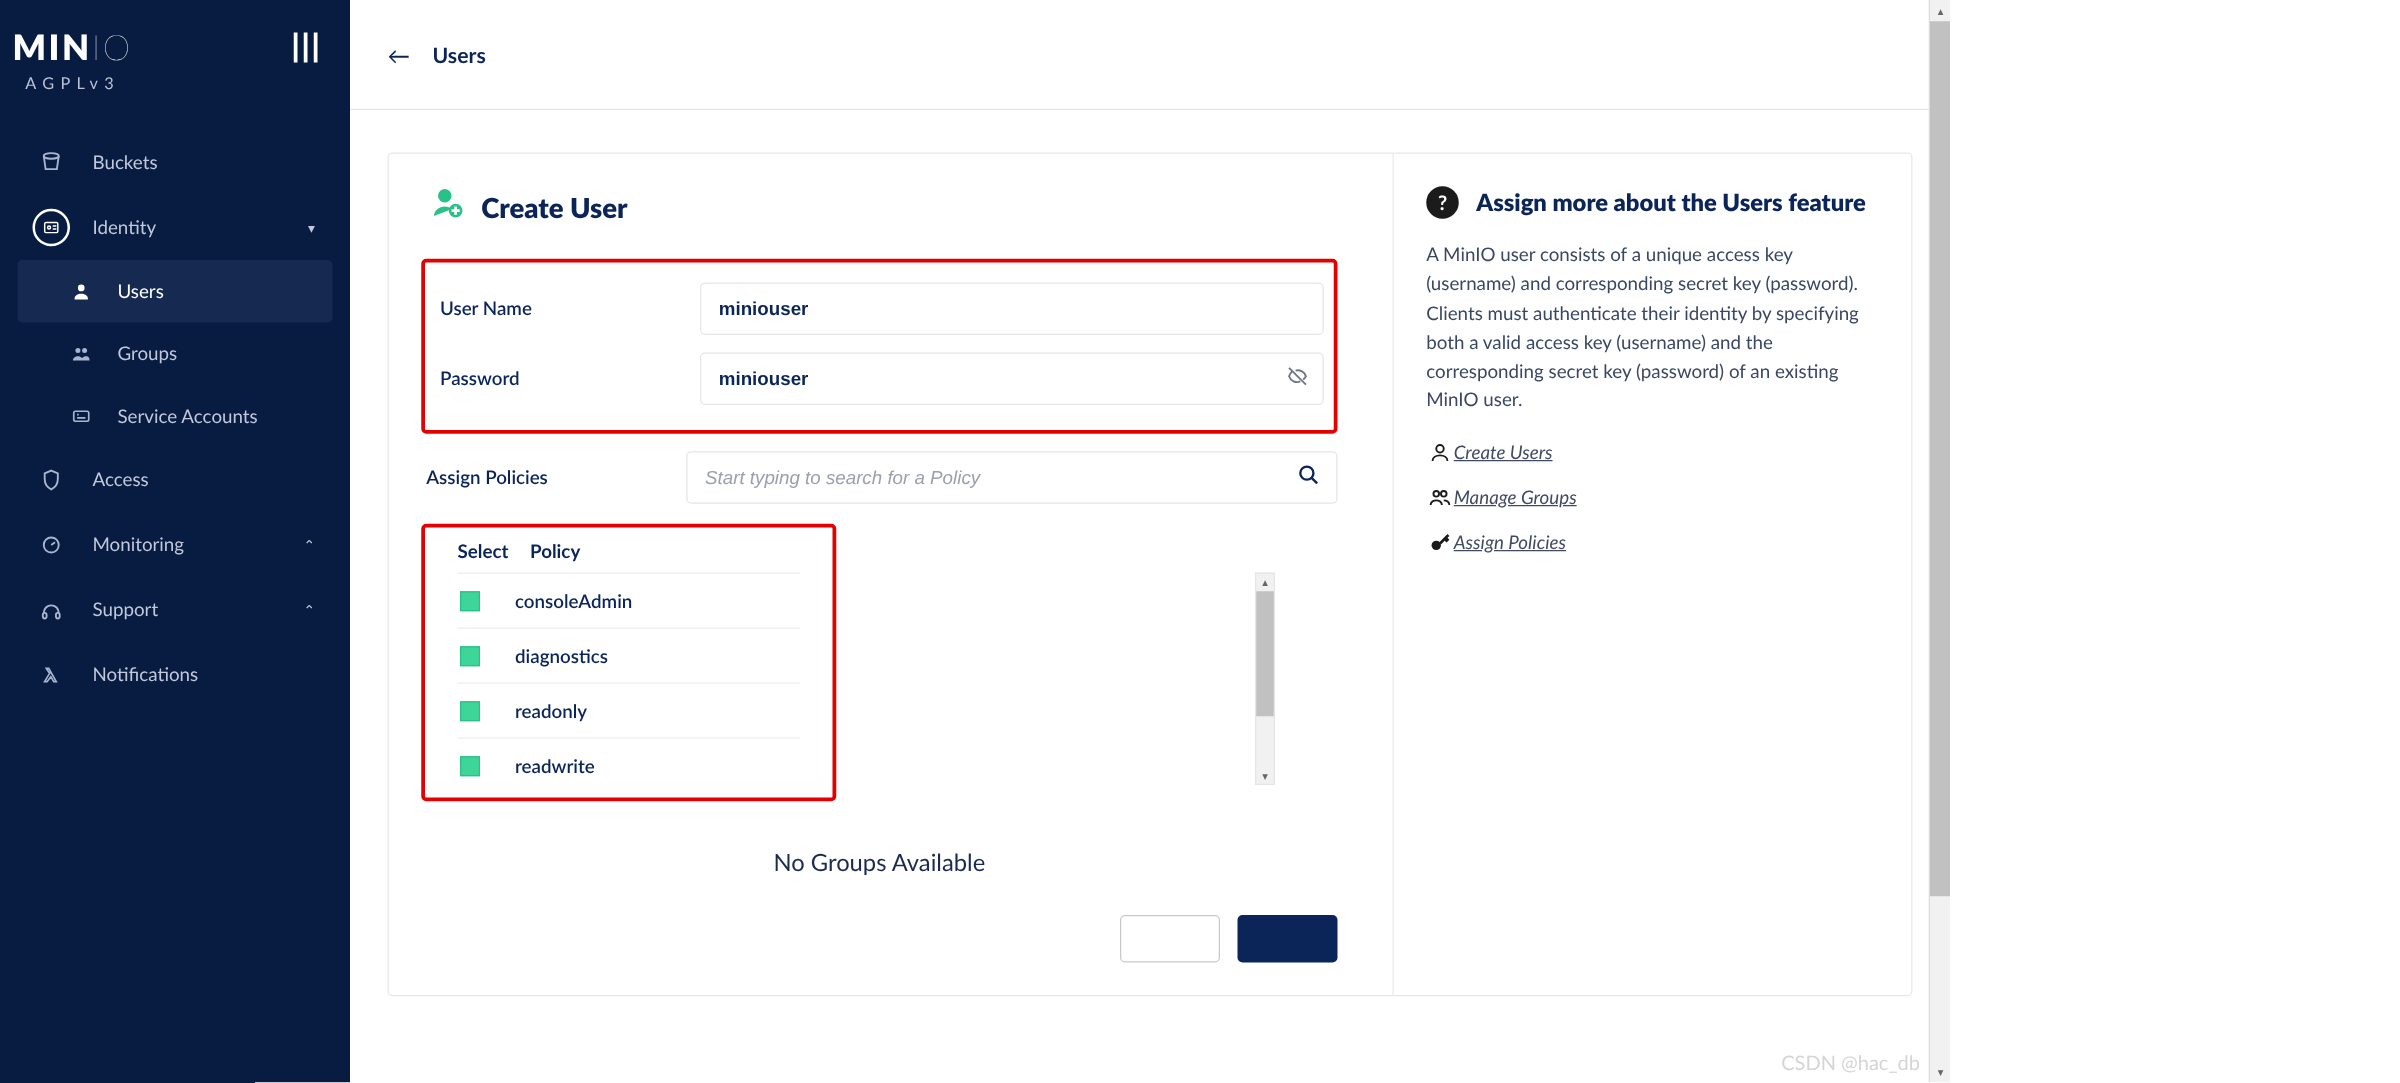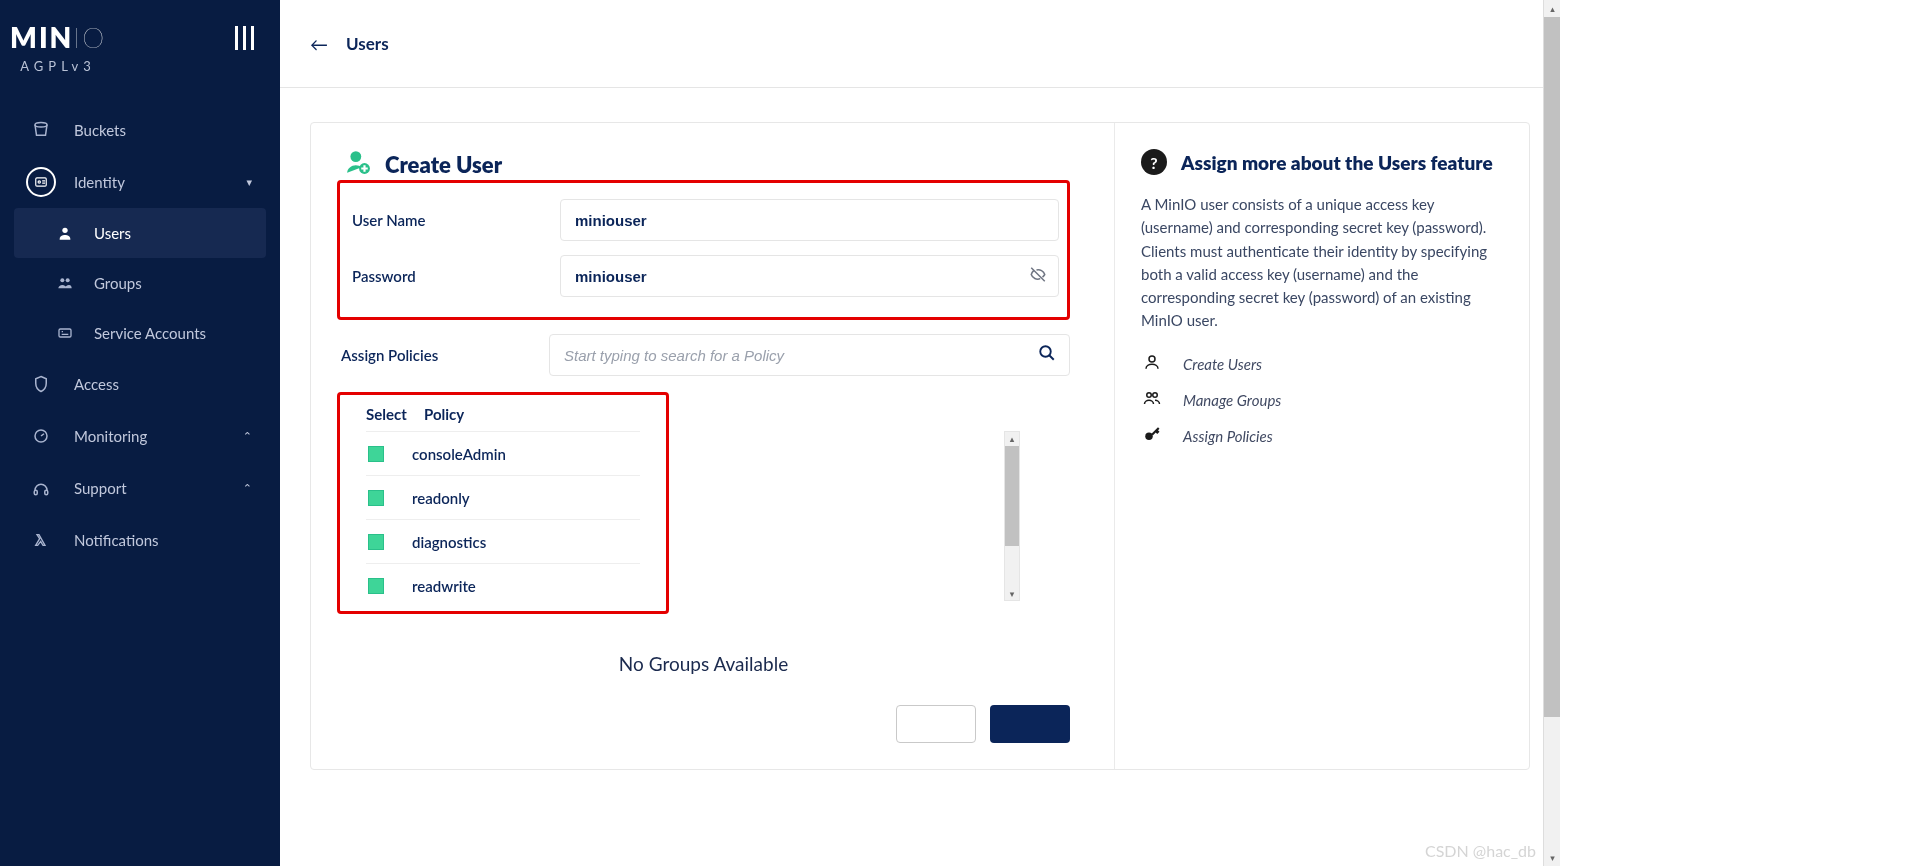--- a/index.html
+++ b/index.html
@@ -158,21 +158,21 @@
     border: 1px solid #e7e7e7;
     border-radius: 4px;
     display:flex;
     min-height: 560px;
   }
   .form-pane {
     flex: 1;
     padding: 26px 44px 26px 26px;
   }
   .form-title-row{
-    display:flex;align-items:center;gap:14px;padding-left:8px;
+    display:flex;align-items:center;gap:14px;margin-bottom:26px;padding-left:8px;
   }
   .form-title-row h2 { font-size: 22px; font-weight: 800; color:#0b2559;}
   .add-user-icon {
     color:#2ac08a;
     font-size:24px;
     position:relative;
   }
 
   .highlight-red {
     border: 3px solid #e40000;
@@ -284,21 +284,21 @@
   }
   .info-title-row{display:flex;align-items:center;gap:14px;margin-bottom:18px;}
   .help-icon{
     width:26px;height:26px;border-radius:50%;background:#1b1b1b;color:#fff;
     display:flex;align-items:center;justify-content:center;font-weight:700;font-size:16px;
   }
   .info-title{font-size:19px;font-weight:800;color:#0b2559;}
   .info-p{font-size:15px;color:#3a4763;line-height:1.55;margin-bottom:20px;}
   .info-links { margin-top:4px;}
   .info-link{
-    display:flex;align-items:center;gap:20px;margin:14px 0;font-size:15px;color:#414a63;font-style:italic;
+    display:flex;align-items:flex-start;gap:0;margin:14px 0;font-size:15px;color:#414a63;font-style:italic;text-decoration:underline;
   }
   .info-link .ic{width:22px;text-align:center;color:#1b1b1b;font-size:17px;font-style:normal;}
 
   .watermark{
     position:absolute;right:24px;bottom:6px;font-size:16px;color:#aaa;opacity:.5;
   }
 </style>
 </head>
 <body>
 
@@ -470,25 +470,25 @@
                 <span class="c1">Select</span>
                 <span>Policy</span>
               </div>
               <div class="policy-list-wrap">
                 <div class="policy-row">
                   <span class="chk"></span>
                   <span class="policy-name">consoleAdmin</span>
                 </div>
                 <div class="policy-row">
                   <span class="chk"></span>
-                  <span class="policy-name">readonly</span>
+                  <span class="policy-name">diagnostics</span>
                 </div>
                 <div class="policy-row">
                   <span class="chk"></span>
-                  <span class="policy-name">diagnostics</span>
+                  <span class="policy-name">readonly</span>
                 </div>
                 <div class="policy-row">
                   <span class="chk"></span>
                   <span class="policy-name">readwrite</span>
                 </div>
                 <div class="policy-scrollbar">
                   <span class="arr u">▴</span>
                   <div class="thumb"></div>
                   <span class="arr d">▾</span>
                 </div>

